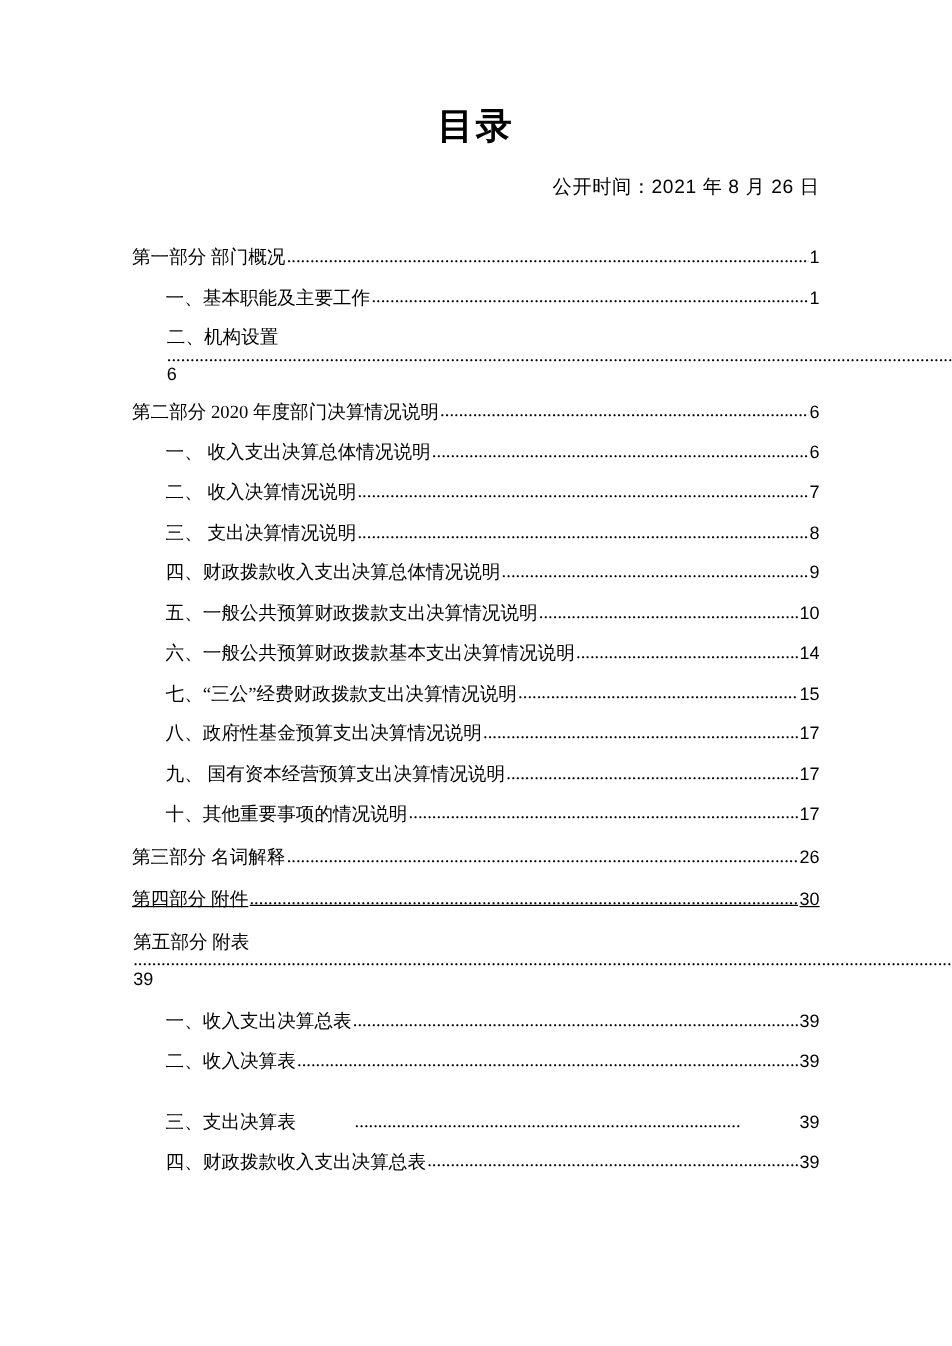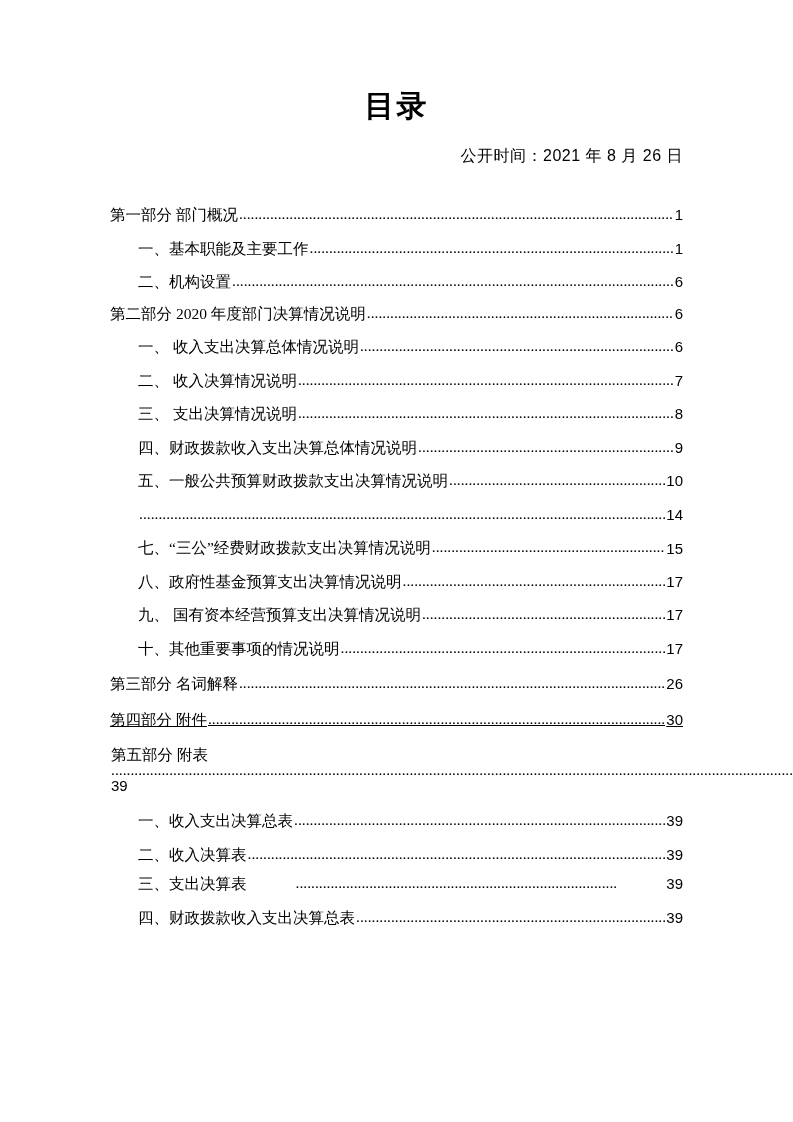--- a/index.html
+++ b/index.html
@@ -89,21 +89,21 @@
       <div class="toc-entry lvl-1" style="margin-top: 0px;">
         <span class="label">第一部分  部门概况</span>
         <span class="dots">........................................................................................................................................................................................................</span>
         <span class="page-num">1</span>
       </div>
       <div class="toc-entry lvl-2" style="margin-top: 18px;">
         <span class="label">一、基本职能及主要工作</span>
         <span class="dots">........................................................................................................................................................................................................</span>
         <span class="page-num">1</span>
       </div>
-      <div class="toc-entry lvl-2" style="margin-top: 18px;">
+      <div class="toc-entry lvl-2" style="margin-top: 18px; flex-direction: column;">
         <span class="label">二、机构设置</span>
         <span class="dots">........................................................................................................................................................................................................</span>
         <span class="page-num">6</span>
       </div>
       <div class="toc-entry lvl-1" style="margin-top: 16px;">
         <span class="label">第二部分  2020 年度部门决算情况说明</span>
         <span class="dots">........................................................................................................................................................................................................</span>
         <span class="page-num">6</span>
       </div>
       <div class="toc-entry lvl-2" style="margin-top: 18px;">
@@ -125,20 +125,21 @@
         <span class="label">四、财政拨款收入支出决算总体情况说明</span>
         <span class="dots">........................................................................................................................................................................................................</span>
         <span class="page-num">9</span>
       </div>
       <div class="toc-entry lvl-2" style="margin-top: 18px;">
         <span class="label">五、一般公共预算财政拨款支出决算情况说明</span>
         <span class="dots">........................................................................................................................................................................................................</span>
         <span class="page-num">10</span>
       </div>
       <div class="toc-entry lvl-2" style="margin-top: 18px;">
+        <span class="label">六、一般公共预算财政拨款基本支出决算情况说明</span>
         <span class="dots">........................................................................................................................................................................................................</span>
         <span class="page-num">14</span>
       </div>
       <div class="toc-entry lvl-2" style="margin-top: 18px; align-items: flex-end;">
         <span class="label">七、“三公”经费财政拨款支出决算情况说明</span>
         <span class="dots">........................................................................................................................................................................................................</span>
         <span class="page-num">15</span>
       </div>
       <div class="toc-entry lvl-2" style="margin-top: 18px;">
         <span class="label">八、政府性基金预算支出决算情况说明</span>
@@ -173,21 +174,21 @@
       <div class="toc-entry lvl-2" style="margin-top: 20px;">
         <span class="label">一、收入支出决算总表</span>
         <span class="dots">........................................................................................................................................................................................................</span>
         <span class="page-num">39</span>
       </div>
       <div class="toc-entry lvl-2" style="margin-top: 18px;">
         <span class="label">二、收入决算表</span>
         <span class="dots">........................................................................................................................................................................................................</span>
         <span class="page-num">39</span>
       </div>
-      <div class="toc-entry lvl-2" style="margin-top: 14px; gap: 48px;">
+      <div class="toc-entry lvl-2" style="margin-top: 35px; gap: 48px;">
         <span class="label">三、支出决算表</span>
         <span class="dots">........................................................................................................................................................................................................</span>
         <span class="page-num">39</span>
       </div>
       <div class="toc-entry lvl-2" style="margin-top: 18px;">
         <span class="label">四、财政拨款收入支出决算总表</span>
         <span class="dots">........................................................................................................................................................................................................</span>
         <span class="page-num">39</span>
       </div>
     </div>

